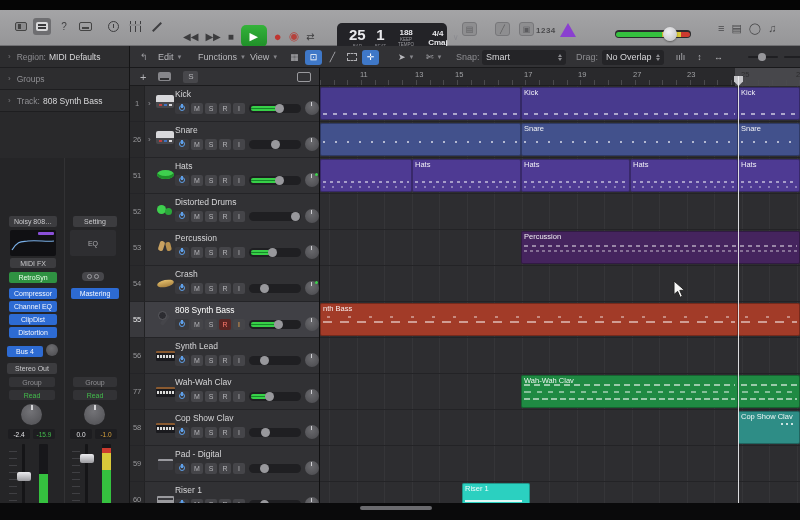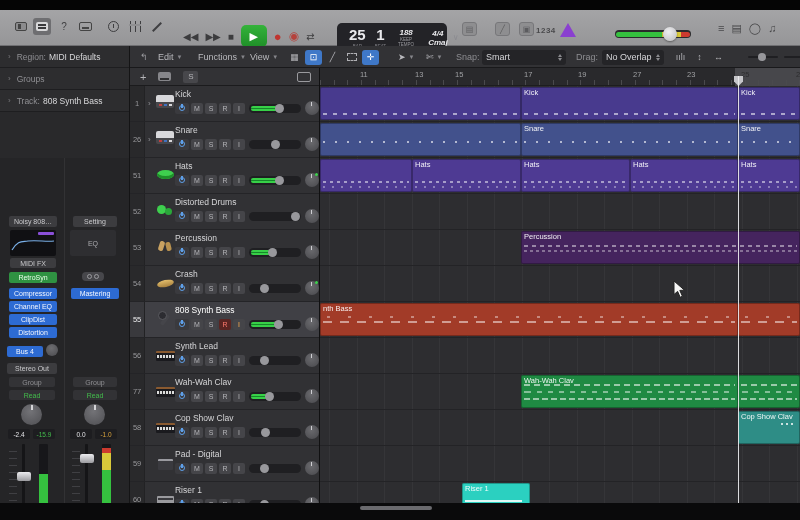--- a/index.html
+++ b/index.html
@@ -23,21 +23,21 @@
   .ci-pen{width:12px;height:2px;background:#3e3e40;transform:rotate(-45deg);}
   .transport{position:absolute;left:183px;top:10px;height:32px;display:flex;align-items:center;gap:7px;color:#3c3c3e;font-size:10px;}
   .tbtn{cursor:default;}
   .playbtn{width:26px;height:22px;background:linear-gradient(#34b33a,#1f8f28);border-radius:5px;color:#fff;display:flex;align-items:center;justify-content:center;font-size:11px;}
   .recdot{color:#c03530;font-size:13px;}
   .reccirc{color:#b5423c;font-size:12px;}
   .lcd{position:absolute;left:337px;top:13px;width:110px;height:29px;background:#232327;border-radius:5px;display:flex;align-items:center;color:#e9e9ec;}
   .lcd .big{font-size:15px;font-weight:700;}
   .lcd .lab{font-size:4.5px;color:#7f7f84;text-align:center;margin-top:1px;}
   .lcd-col{display:flex;flex-direction:column;align-items:center;}
-  .lcd-sm{font-size:8px;font-weight:700;line-height:9px;font-style:italic;}
+  .lcd-sm{font-size:8px;font-weight:700;line-height:9px;}
   .lcd-xs{font-size:4.5px;color:#9a9a9e;line-height:5px;}
   .lcd-chev{color:#8b8b90;font-size:8px;margin-left:5px;}
   .tb-misc{position:absolute;top:12px;width:15px;height:14px;border-radius:3px;background:#8e8e90;border:1px solid #77777a;color:#5c5c5f;font-size:8px;display:flex;align-items:center;justify-content:center;}
   .badge1234{position:absolute;left:536px;top:16px;font-size:8px;color:#4a4a4c;letter-spacing:.5px;font-weight:700;}
   .tuner{position:absolute;left:560px;top:13px;width:0;height:0;border-left:8px solid transparent;border-right:8px solid transparent;border-bottom:14px solid #8a3fd0;}
   .mvol{position:absolute;left:615px;top:20px;width:76px;height:8px;border-radius:4px;background:#2a2a2c;overflow:visible;}
   .mvol .fill{position:absolute;left:1px;top:1.5px;height:5px;width:74px;border-radius:3px;background:linear-gradient(90deg,#35c13f 0 62%,#d8c93a 62% 88%,#cc3a2e 88%);}
   .mvol .hndl{position:absolute;left:48px;top:-3px;width:14px;height:14px;border-radius:50%;background:radial-gradient(circle at 40% 35%,#efeff1,#b9b9bd);box-shadow:0 1px 2px rgba(0,0,0,.4);}
   .tb-right{position:absolute;left:718px;top:12px;display:flex;gap:7px;color:#48484a;font-size:11px;}
   

